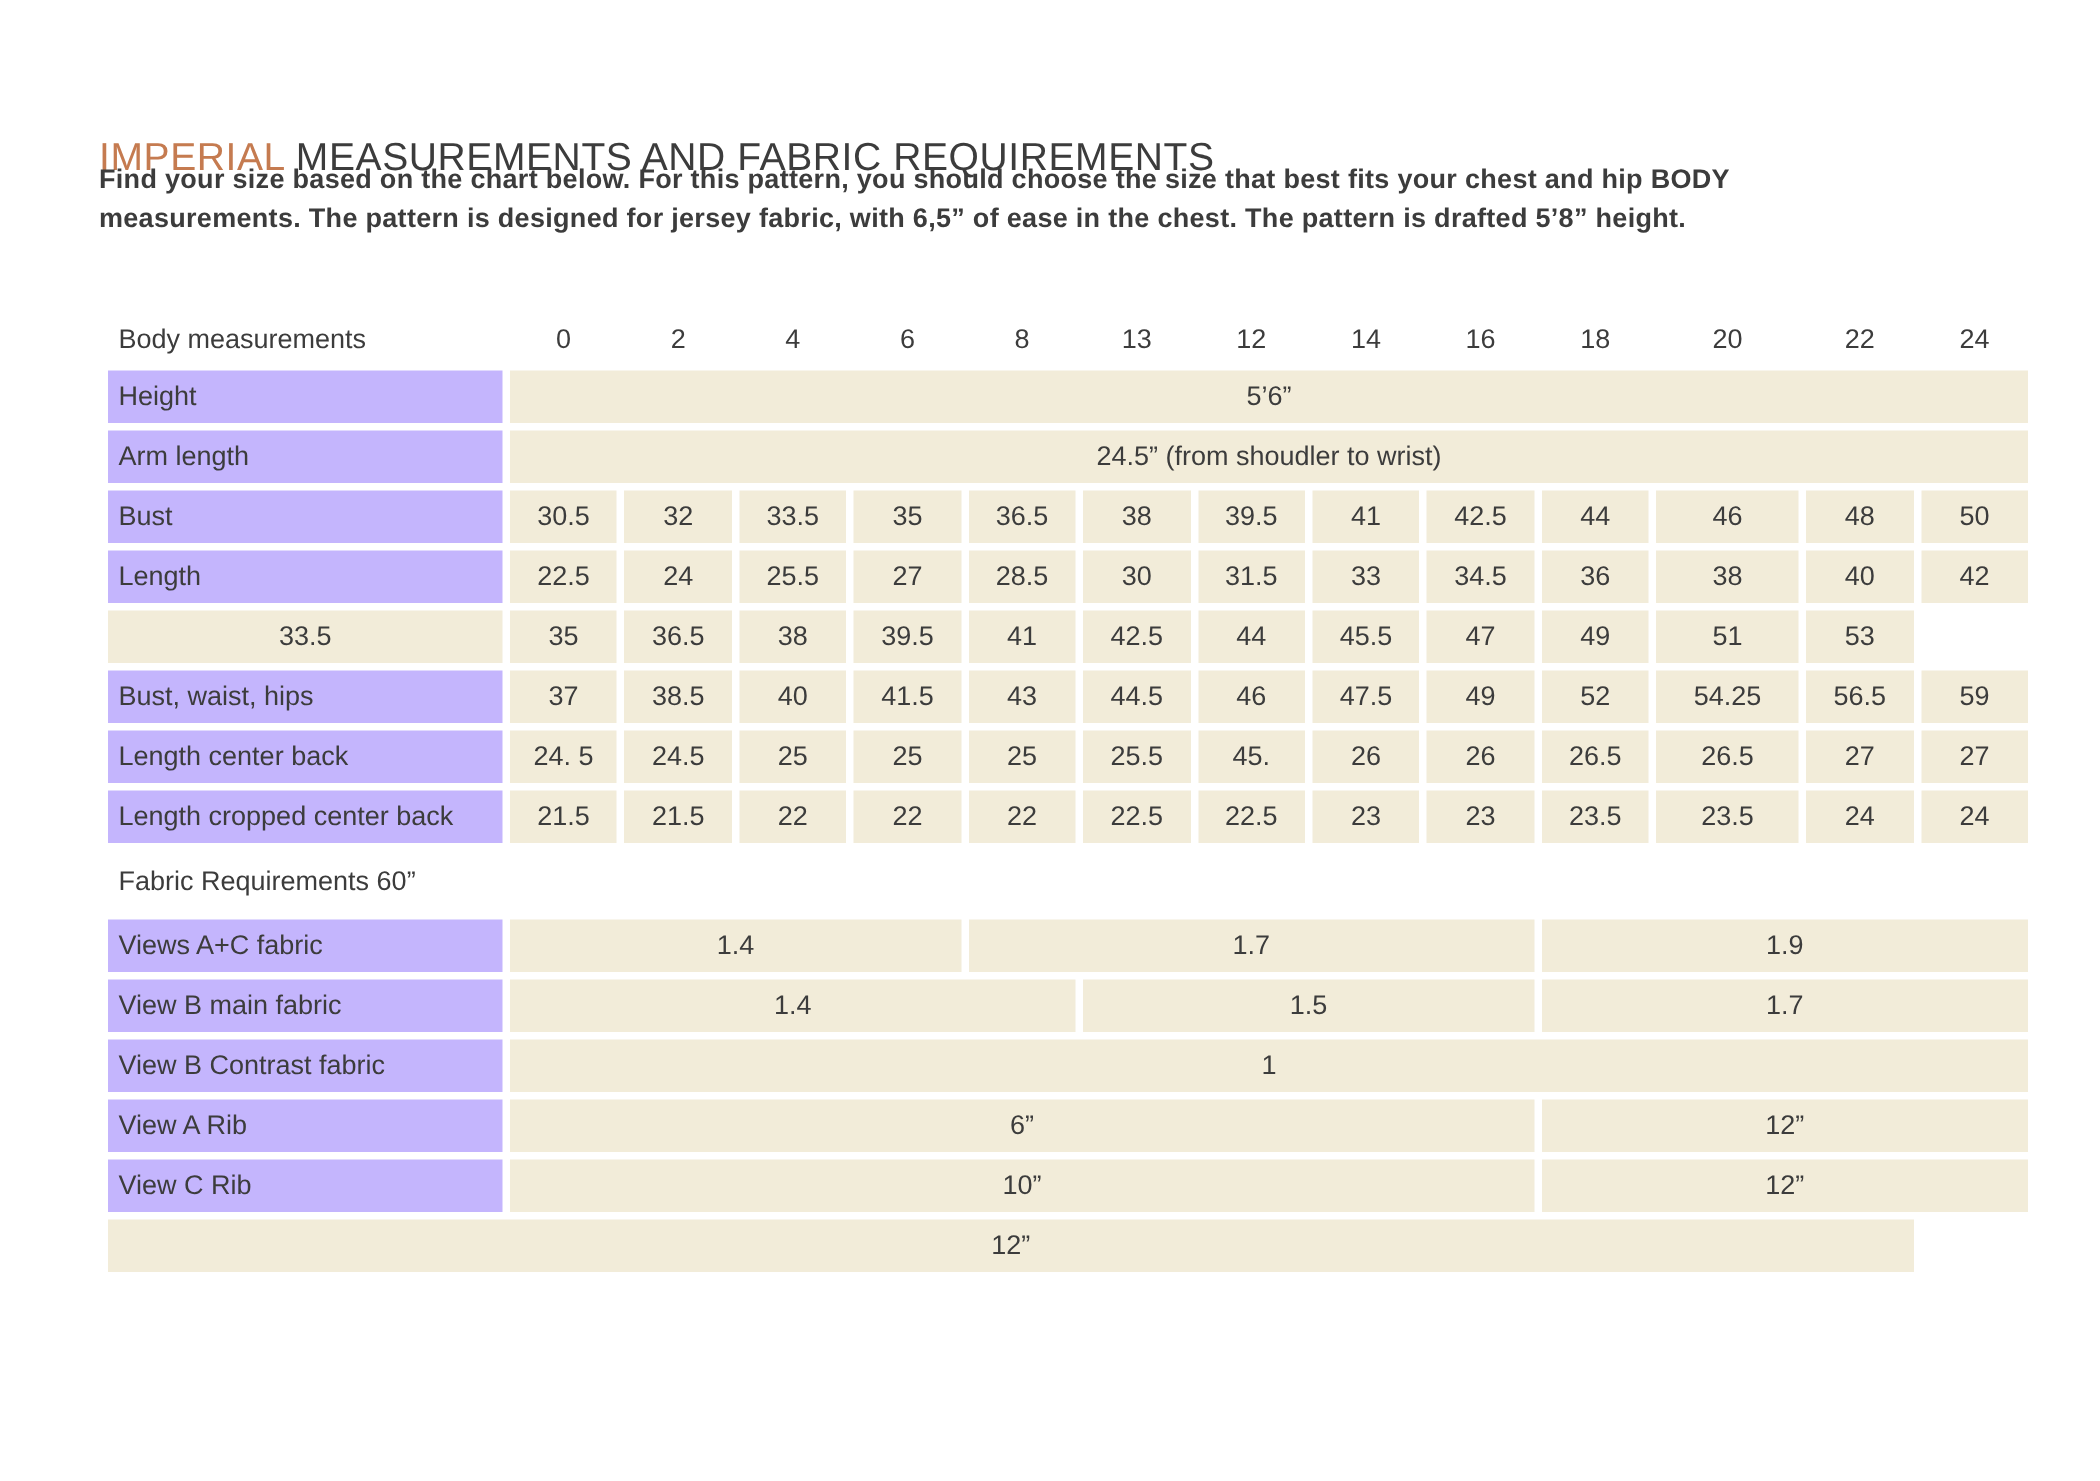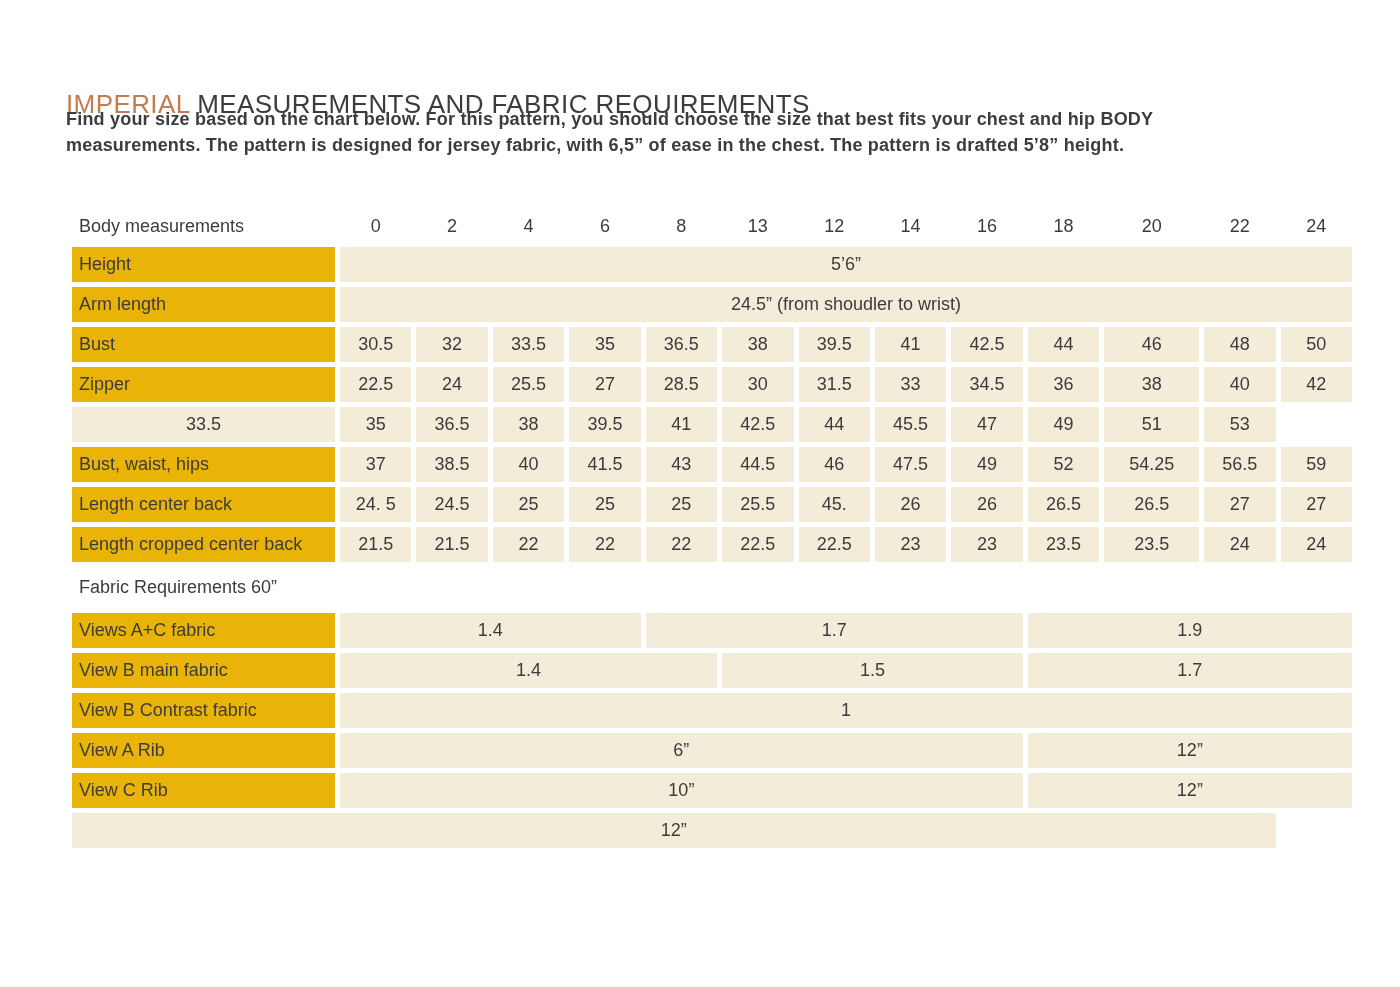--- a/index.html
+++ b/index.html
@@ -11,21 +11,21 @@
 
   .intro{position:absolute;left:66px;top:106px;font-size:18px;line-height:26px;letter-spacing:.2px;font-weight:bold;}
 
   .tablewrap{position:absolute;left:72px;top:212px;width:1280px;display:flex;flex-direction:column;gap:5px;}
 
   .t-row{display:grid;grid-template-columns:263px repeat(10,1fr) 1.33fr 1fr 1fr;gap:5px;}
   .t-head{min-height:28px;margin-bottom:2px;}
   .t-head .hlabel{display:flex;align-items:center;padding-left:7px;font-size:18px;}
   .t-head .hcell{display:flex;align-items:center;justify-content:center;font-size:18px;}
 
-  .t-label{background:#eab308;display:flex;align-items:center;padding-left:7px;font-size:18px;min-height:35px;}
+  .t-label{background:#c4b5fd;display:flex;align-items:center;padding-left:7px;font-size:18px;min-height:35px;}
   .t-cell{background:#f2ecd9;display:flex;align-items:center;justify-content:center;font-size:18px;min-height:35px;}
 
   .t-section{display:flex;align-items:center;min-height:35px;margin:3px 0;padding-left:7px;font-size:18px;}
 
   .pagenum{position:absolute;left:0;right:0;top:950px;text-align:center;font-size:21px;}
 </style>
 </head>
 <body>
 
 <div class="page">
@@ -79,21 +79,21 @@
         <div class="t-cell">39.5</div>
         <div class="t-cell">41</div>
         <div class="t-cell">42.5</div>
         <div class="t-cell">44</div>
         <div class="t-cell">46</div>
         <div class="t-cell">48</div>
         <div class="t-cell">50</div>
       </div>
       <div class="t-row">
         <div class="t-label">
-          <div>Zipper</div>
+          <div>Length</div>
         </div>
         <div class="t-cell">22.5</div>
         <div class="t-cell">24</div>
         <div class="t-cell">25.5</div>
         <div class="t-cell">27</div>
         <div class="t-cell">28.5</div>
         <div class="t-cell">30</div>
         <div class="t-cell">31.5</div>
         <div class="t-cell">33</div>
         <div class="t-cell">34.5</div>

